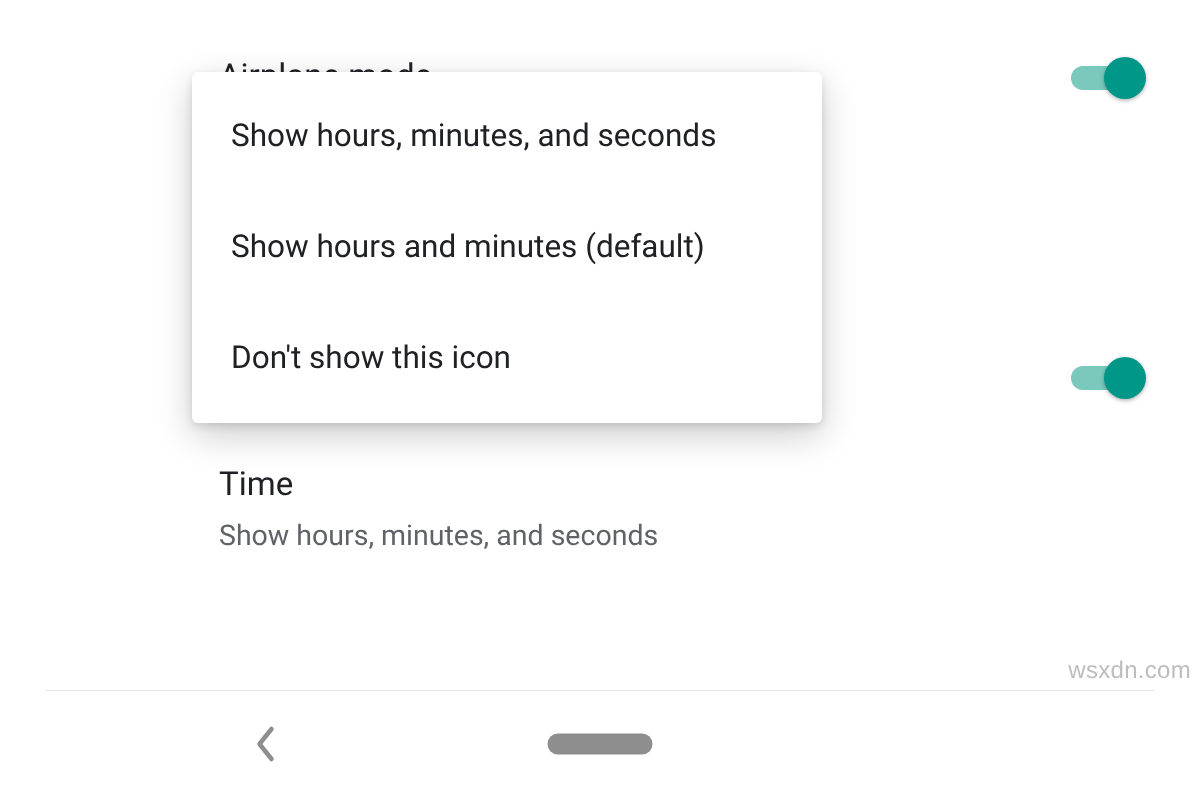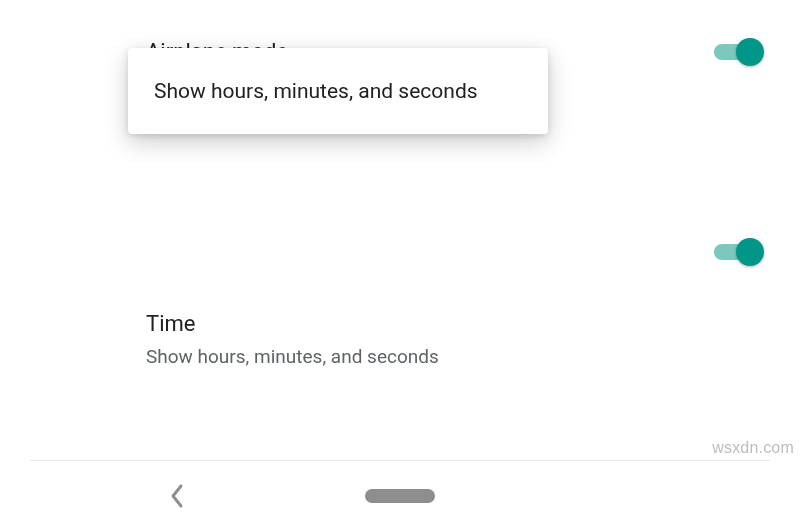--- a/index.html
+++ b/index.html
@@ -159,15 +159,17 @@
         <polyline points="13,4 5,14 13,24" fill="none" stroke="#8e8e8e" stroke-width="3" stroke-linecap="round" stroke-linejoin="round"></polyline>
       </svg>
     </div>
     <div class="nav-pill"></div>
   </div>
 
   <div class="watermark">wsxdn.com</div>
 
   <div class="dialog">
     <div class="dialog-item">Show hours, minutes, and seconds</div>
+    <div class="dialog-item">Show hours and minutes (default)</div>
+    <div class="dialog-item">Don't show this icon</div>
   </div>
 
 </div>
 
 </body></html>

